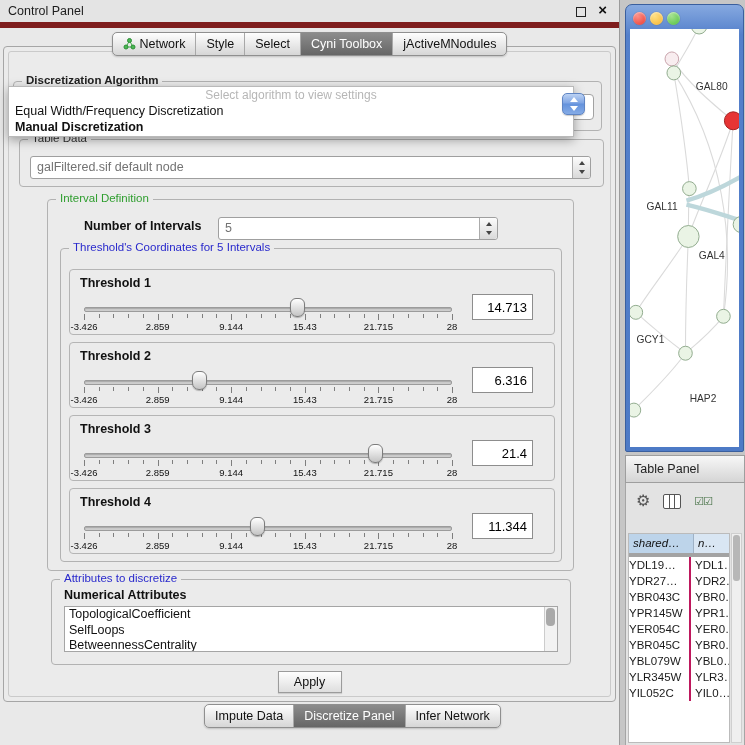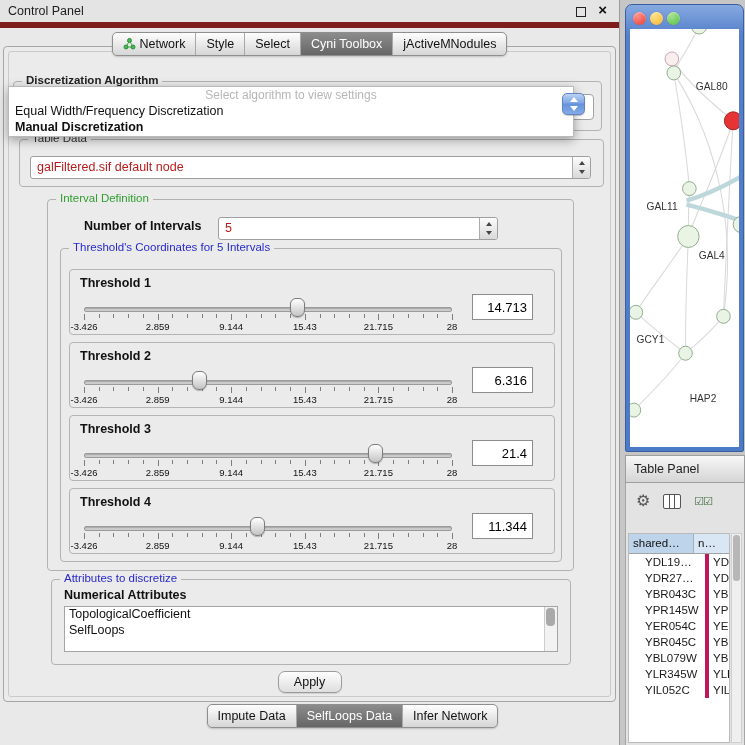--- a/index.html
+++ b/index.html
@@ -44,21 +44,21 @@
   .algo-group { left:9px;  top:34px;  width:589px; height:50px; }
   .algo-combo { position:absolute; left:6px; top:12px; right:7px; height:24px;
     background:#fff; border:1px solid #a2a2a2; border-radius:4px; }
   .td-group   { left:15px; top:92px;  width:585px; height:48px; }
   .iv-group   { left:43px; top:152px; width:527px; height:372px; }
   .thr-group  { left:12px; top:48px;  width:502px; height:314px; }
   .attr-group { left:47px; top:532px; width:520px; height:86px; }
 
   .combo { position:absolute; background:#fff; border:1px solid #9f9f9f; border-radius:3px; }
   .combo-text { position:absolute; left:6px; top:0; bottom:0; font-size:12.5px;
-    line-height:20px; color:#b91c1c; white-space:nowrap; }
+    line-height:20px; color:#737373; white-space:nowrap; }
   .combo-stepper { position:absolute; right:0; top:0; bottom:0; width:17px;
     background:linear-gradient(#fcfcfc,#d9d9d9); border-left:1px solid #ababab;
     border-radius:0 3px 3px 0; }
   .combo-stepper .up, .combo-stepper .dn { position:absolute; left:50%; transform:translateX(-50%);
     width:0; height:0; border-left:3px solid transparent; border-right:3px solid transparent; }
   .combo-stepper .up { top:4px; border-bottom:4px solid #444; }
   .combo-stepper .dn { bottom:4px; border-top:4px solid #444; }
   .td-combo { left:10px; right:12px; top:16px; height:21px; }
   .ni-label { position:absolute; left:36px; top:19px; font-weight:bold; font-size:12.5px; }
   .ni-combo { left:170px; top:17px; width:278px; height:21px; }
@@ -83,21 +83,21 @@
   .attr-title { position:absolute; left:12px; top:8px; font-weight:bold; font-size:12.5px; }
   .attr-list { position:absolute; left:12px; top:26px; width:494px; height:46px;
     background:#fff; border:1px solid #a5a5a5; overflow:hidden; box-sizing:border-box; }
   .attr-item { font-size:12.5px; line-height:15.5px; padding-left:4px; white-space:nowrap; }
   .attr-scroll { position:absolute; top:0; right:0; bottom:0; width:12px;
     background:#f2f2f2; border-left:1px solid #ccc; }
   .sthumb { position:absolute; top:1px; left:1px; width:9px; height:18px;
     background:#a9a9a9; border-radius:4px; }
 
   .apply-btn { position:absolute; left:50%; transform:translateX(-50%); top:624px;
-    width:64px; height:22px; border:1px solid #9b9b9b; border-radius:7px;
+    width:64px; height:22px; border:1px solid #9b9b9b; border-radius:0;
     background:linear-gradient(#fefefe,#dedede); font:12.5px "Liberation Sans",sans-serif;
     color:#111; box-shadow:0 1px 1px rgba(0,0,0,.12); }
 
   
   .popup { position:absolute; left:8px; top:86px; width:564px; height:49px; z-index:60;
     background:#fff; border:1px solid #b9b9b9; box-shadow:0 3px 10px rgba(0,0,0,.35); }
   .popup-ph { text-align:center; color:#b6b6b6; font-size:12px; height:16px; line-height:16px; }
   .popup-opt { font-size:12.5px; height:16px; line-height:16px; padding-left:6px; color:#111; white-space:nowrap; }
   .popup-opt.bold { font-weight:bold; }
   .blue-stepper { position:absolute; left:562px; top:93px; width:23px; height:22px; z-index:65;
@@ -135,28 +135,28 @@
   .tp-toolbar { position:absolute; top:5px; left:10px; height:26px;
     display:flex; align-items:center; gap:13px; }
   .ticon.gear { font-size:16px; color:#555; line-height:1; }
   .colicon { display:inline-block; width:16px; height:13px; border:1px solid #555;
     background:#fff; position:relative; border-radius:2px; }
   .colicon i { position:absolute; left:5px; top:0; bottom:0; width:1px; background:#555;
     box-shadow:5px 0 0 #555; }
   .ticon.checks { font-size:11px; letter-spacing:-1px; color:#3e6b3e; }
   .tp-table { position:absolute; left:2px; top:50px; right:14px; bottom:2px;
     background:#fff; border:1px solid #bbb; box-sizing:border-box; overflow:hidden; }
-  .tp-head { display:flex; height:19px; border-bottom:1px solid #a3a3a3; }
+  .tp-head { display:flex; height:19px; border-bottom:4px solid #a3a3a3;font-style:italic; }
   .tp-h1 { width:60px; background:#bdd4ea; border-right:1px solid #9fb2c6;
     font-size:11.5px; line-height:19px; padding-left:4px; overflow:hidden; white-space:nowrap; }
   .tp-h2 { flex:1; background:#d9e6f3; font-size:11.5px; line-height:19px;
     padding-left:4px; overflow:hidden; white-space:nowrap; }
   .tp-row { display:flex; height:16px; }
-  .tp-c1 { width:60px; padding-left:16px; font-size:11.5px; line-height:16px;
-    border-right:4px solid #be185d; overflow:hidden; white-space:nowrap; color:#1a1a1a; }
+  .tp-c1 { width:60px; padding-left:0; font-size:11.5px; line-height:16px;
+    border-right:2px solid #be185d; overflow:hidden; white-space:nowrap; color:#1a1a1a; }
   .tp-c2 { flex:1; padding-left:4px; font-size:11.5px; line-height:16px;
     overflow:hidden; white-space:nowrap; color:#1a1a1a; }
   .tp-scroll { position:absolute; right:2px; top:50px; bottom:2px; width:11px;
     background:#efefef; border:1px solid #cfcfcf; box-sizing:border-box; }
   .sthumb2 { position:absolute; top:1px; left:1px; width:7px; height:46px;
     background:#b7b7b7; border-radius:3px; }
   .net-ico { flex:0 0 auto; }
 </style>
 </head>
 <body>
@@ -408,20 +408,21 @@
       </div>
     </div>
 
     <div class="group attr-group">
       <span class="gtitle blue">Attributes to discretize</span>
       <div class="attr-title">Numerical Attributes</div>
       <div class="attr-list">
         <div id="attr-list-items">
             <div class="attr-item">TopologicalCoefficient</div>
             <div class="attr-item">SelfLoops</div>
+            <div class="attr-item">BetweennessCentrality</div>
           </div>
         <div class="attr-scroll">
             <div class="sthumb"></div>
           </div>
       </div>
     </div>
 
     <button class="apply-btn">Apply</button>
   </div>
 
@@ -436,21 +437,21 @@
       <i class="up-w"></i>
       <i class="dn-w"></i>
     </div>
 
   <div class="bottom-tabs">
     <div class="seg" id="bottom-tabs-seg">
         <div class="tab">
           <span>Impute Data</span>
         </div>
         <div class="tab selected">
-          <span>SelfLoops Data</span>
+          <span>Discretize Panel</span>
         </div>
         <div class="tab">
           <span>Infer Network</span>
         </div>
       </div>
   </div>
 </div>
 
 <div class="net-window">
   <span class="tl red"></span>

